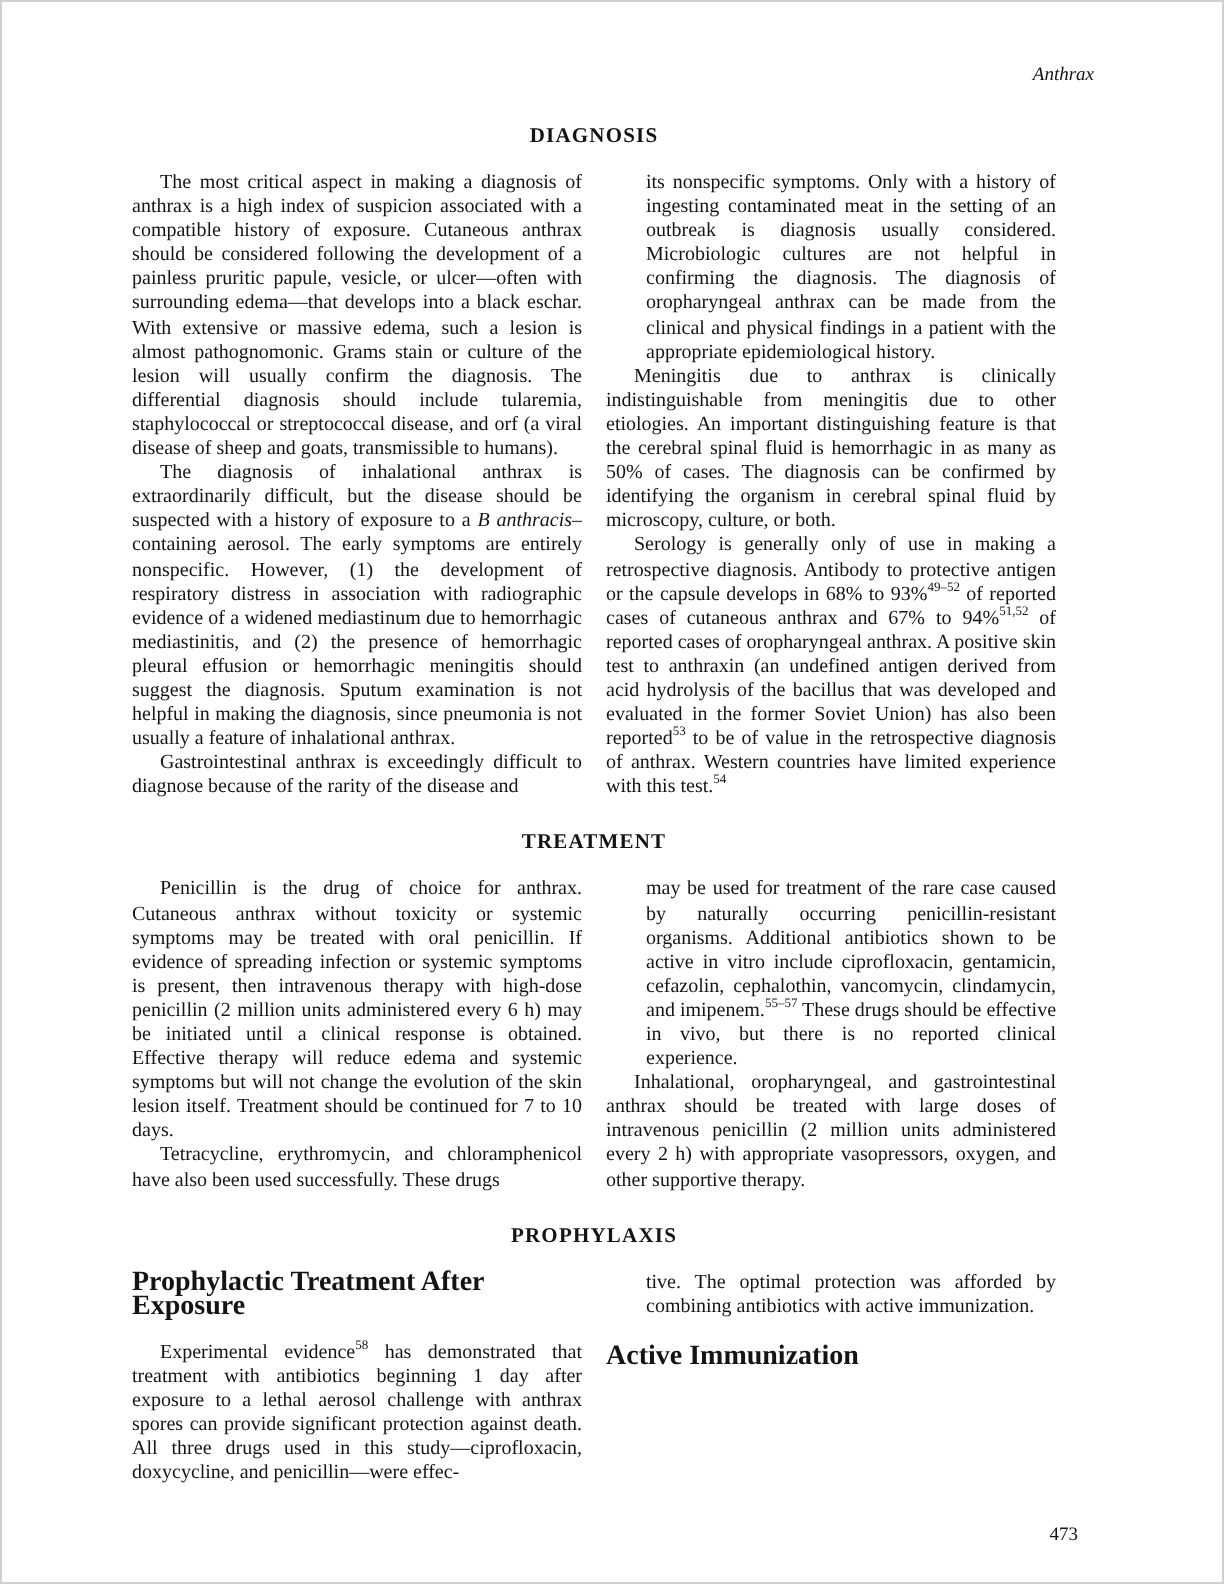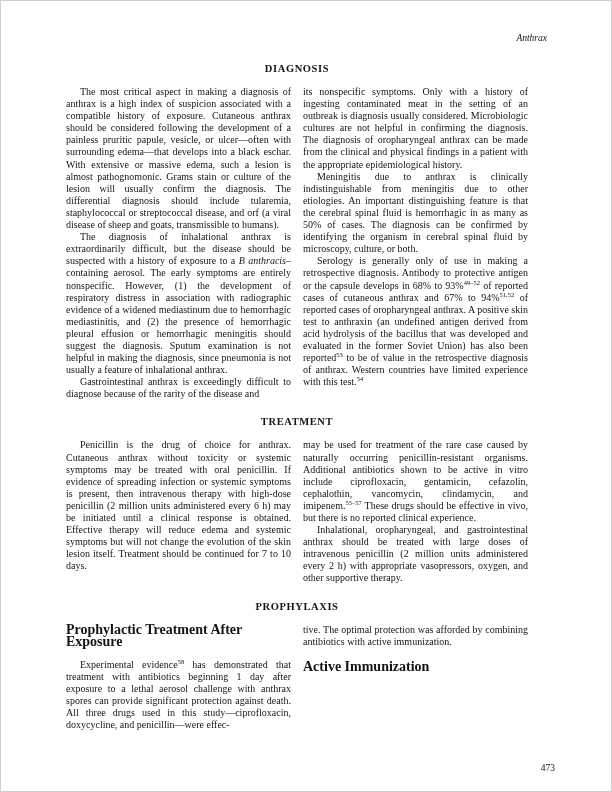--- a/index.html
+++ b/index.html
@@ -47,40 +47,41 @@
     font-size: 10px;
     line-height: 12.1px;
     text-align: justify;
   }
   .col p {
     margin: 0;
     text-indent: 14px;
   }
   .col p.no-indent {
     text-indent: 0;
+    margin-left: 20px;
   }
   .sub-head {
     margin: 0 0 11px 0;
     font-size: 14px;
     font-weight: bold;
     text-align: left;
     text-indent: 0;
   }
   .sub-head.mt {
     margin-top: 13px;
   }
   sup {
     font-size: 6.5px;
     line-height: 0;
     vertical-align: super;
   }
   .page-number {
     position: absolute;
     bottom: 18px;
-    right: 56px;
+    right: 72px;
     font-size: 9.5px;
   }
 </style>
 </head>
 <body>
 
 <div class="page">
 
   <div class="running-head">Anthrax</div>
 
@@ -99,20 +100,21 @@
         <p>Meningitis due to anthrax is clinically indistinguishable from meningitis due to other etiologies. An important distinguishing feature is that the cerebral spinal fluid is hemorrhagic in as many as 50% of cases. The diagnosis can be confirmed by identifying the organism in cerebral spinal fluid by microscopy, culture, or both.</p>
         <p>Serology is generally only of use in making a retrospective diagnosis. Antibody to protective antigen or the capsule develops in 68% to 93%<sup>49–52</sup> of reported cases of cutaneous anthrax and 67% to 94%<sup>51,52</sup> of reported cases of oropharyngeal anthrax. A positive skin test to anthraxin (an undefined antigen derived from acid hydrolysis of the bacillus that was developed and evaluated in the former Soviet Union) has also been reported<sup>53</sup> to be of value in the retrospective diagnosis of anthrax. Western countries have limited experience with this test.<sup>54</sup></p>
       </div>
     </div>
 
     <h2 class="sec-head spaced">TREATMENT</h2>
 
     <div class="columns">
       <div class="col">
         <p>Penicillin is the drug of choice for anthrax. Cutaneous anthrax without toxicity or systemic symptoms may be treated with oral penicillin. If evidence of spreading infection or systemic symptoms is present, then intravenous therapy with high-dose penicillin (2 million units administered every 6 h) may be initiated until a clinical response is obtained. Effective therapy will reduce edema and systemic symptoms but will not change the evolution of the skin lesion itself. Treatment should be continued for 7 to 10 days.</p>
+        <p>Tetracycline, erythromycin, and chloramphenicol have also been used successfully. These drugs</p>
       </div>
       <div class="col">
         <p class="no-indent">may be used for treatment of the rare case caused by naturally occurring penicillin-resistant organisms. Additional antibiotics shown to be active in vitro include ciprofloxacin, gentamicin, cefazolin, cephalothin, vancomycin, clindamycin, and imipenem.<sup>55–57</sup> These drugs should be effective in vivo, but there is no reported clinical experience.</p>
         <p>Inhalational, oropharyngeal, and gastrointestinal anthrax should be treated with large doses of intravenous penicillin (2 million units administered every 2 h) with appropriate vasopressors, oxygen, and other supportive therapy.</p>
       </div>
     </div>
 
     <h2 class="sec-head spaced">PROPHYLAXIS</h2>
 
     <div class="columns">

